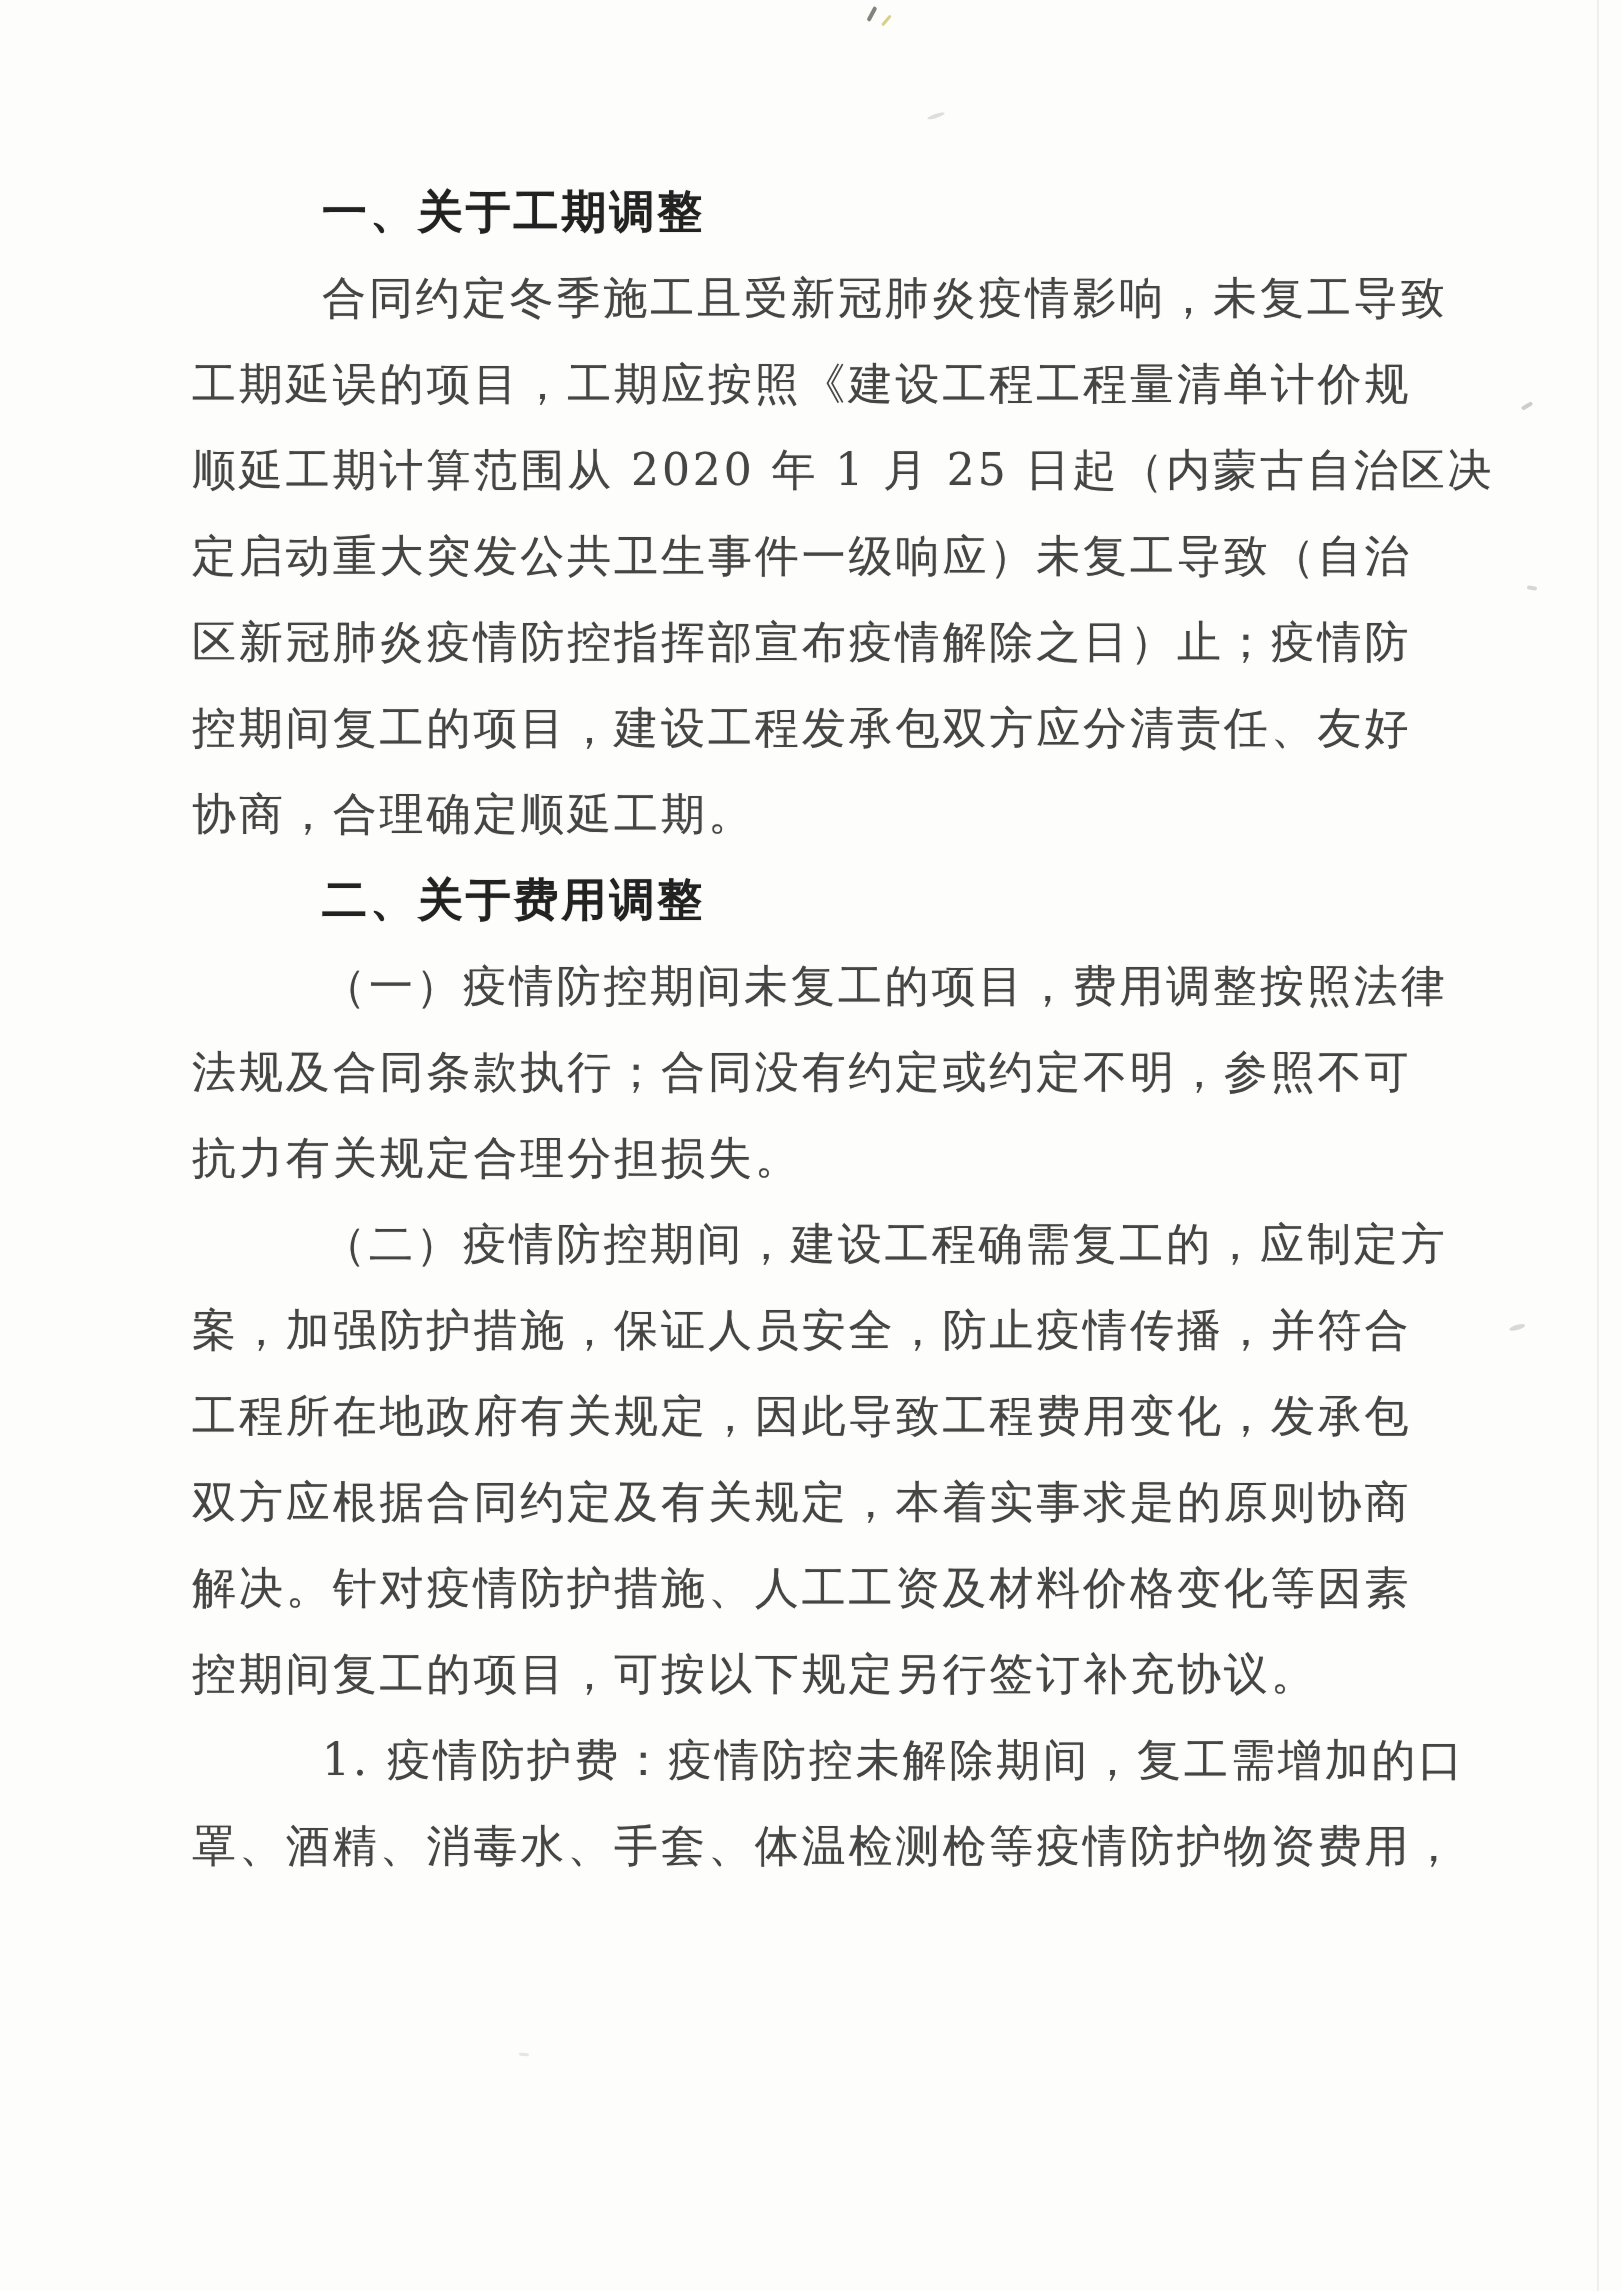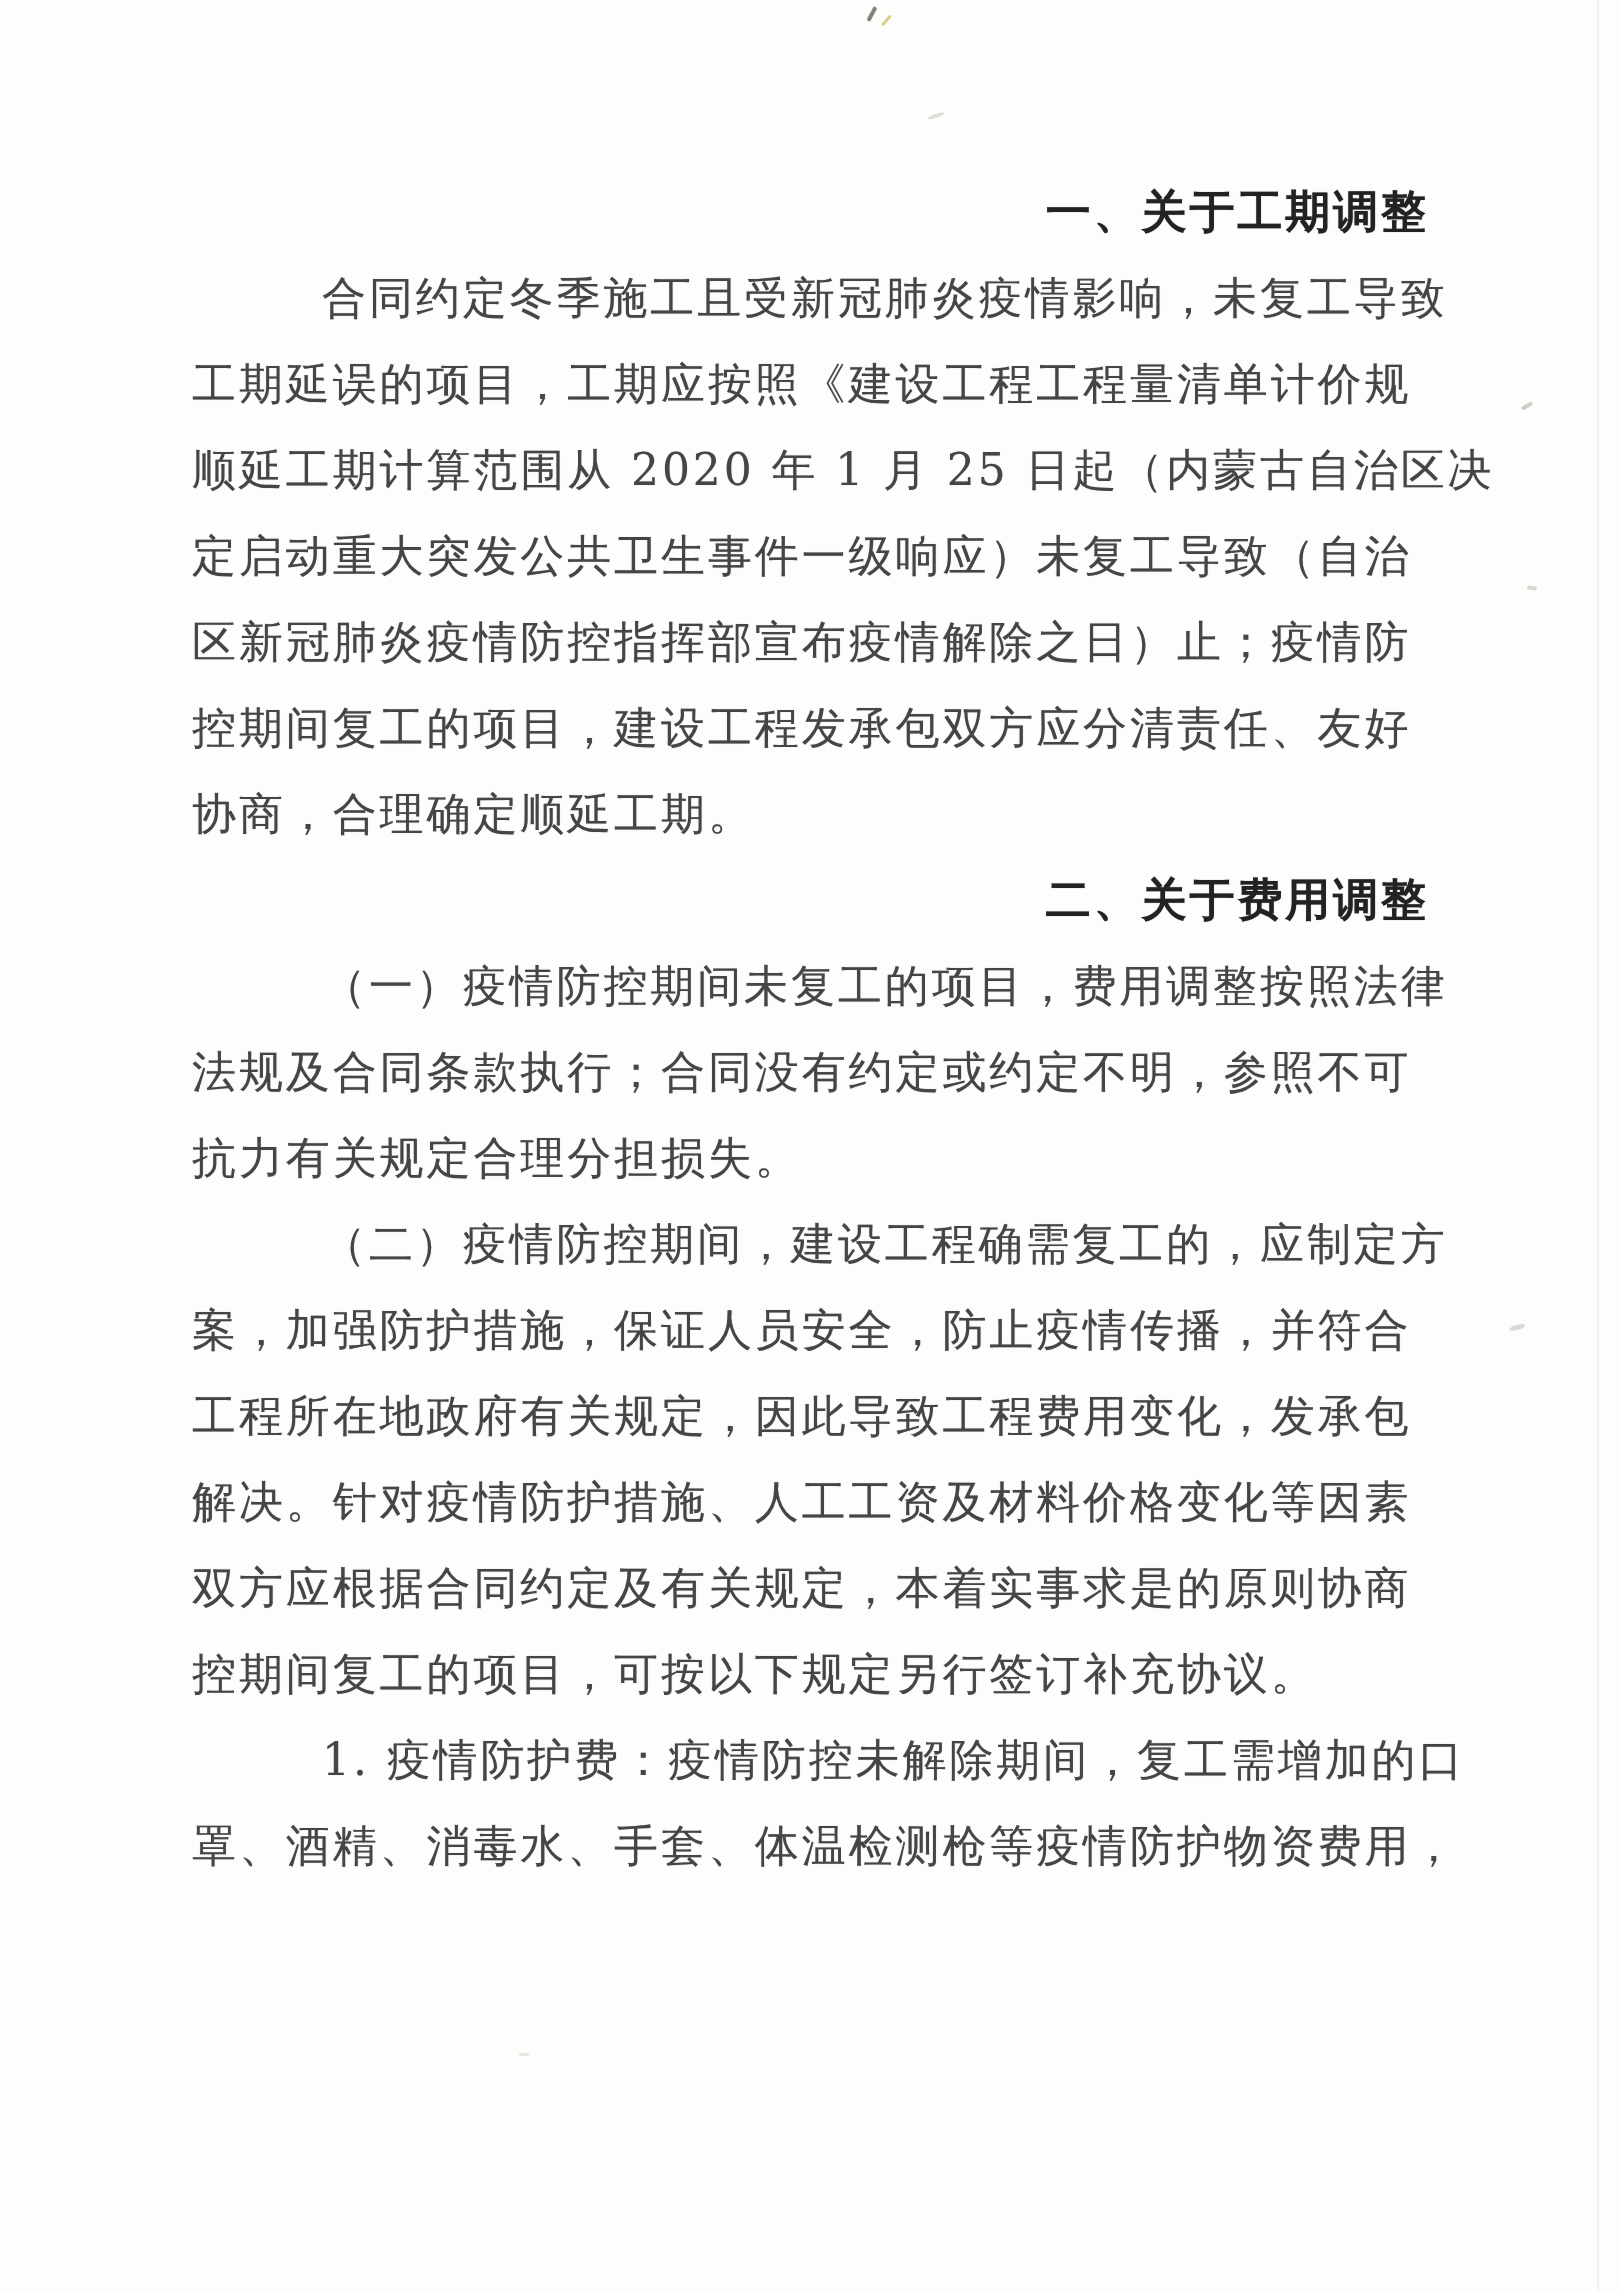--- a/index.html
+++ b/index.html
@@ -23,21 +23,20 @@
     line-height:86px;
     white-space:nowrap;
   }
   .indent{text-indent:130px;}
   .heading{
     font-family:"DejaVu Sans","Liberation Sans",sans-serif;
     font-weight:700;
     font-size:45px;
     color:#222222;
     text-shadow:0 0 1px rgba(40,40,40,.55);
-    text-align:right;
   }
   
   .edge-line{
     position:absolute;top:0;right:21.6px;width:2px;height:2292px;
     background:#efefec;
   }
   .speck{position:absolute;border-radius:2px;}
   .speck-a{left:870px;top:5.9px;width:3.9px;height:15.7px;background:#5a5a52;transform:rotate(28deg);opacity:.75;}
   .speck-b{left:885px;top:13.7px;width:2.9px;height:12.7px;background:#cfc46a;transform:rotate(40deg);opacity:.8;}
   .speck-c{left:927px;top:114px;width:17.6px;height:3.9px;background:#c9c9c4;transform:rotate(-18deg);opacity:.6;border-radius:50%;}
@@ -65,22 +64,22 @@
 
     <div class="line heading indent">二、关于费用调整</div>
 
     <div class="line indent">（一）疫情防控期间未复工的项目，费用调整按照法律</div>
     <div class="line">法规及合同条款执行；合同没有约定或约定不明，参照不可</div>
     <div class="line">抗力有关规定合理分担损失。</div>
 
     <div class="line indent">（二）疫情防控期间，建设工程确需复工的，应制定方</div>
     <div class="line">案，加强防护措施，保证人员安全，防止疫情传播，并符合</div>
     <div class="line">工程所在地政府有关规定，因此导致工程费用变化，发承包</div>
+    <div class="line">双方应根据合同约定及有关规定，本着实事求是的原则协商</div>
     <div class="line">解决。针对疫情防护措施、人工工资及材料价格变化等因素</div>
-    <div class="line">双方应根据合同约定及有关规定，本着实事求是的原则协商</div>
     <div class="line">控期间复工的项目，可按以下规定另行签订补充协议。</div>
 
     <div class="line indent">1. 疫情防护费：疫情防控未解除期间，复工需增加的口</div>
     <div class="line">罩、酒精、消毒水、手套、体温检测枪等疫情防护物资费用，</div>
 
   </div>
 
   <div class="edge-line"></div>
   <div class="speck speck-a"></div>
   <div class="speck speck-b"></div>

